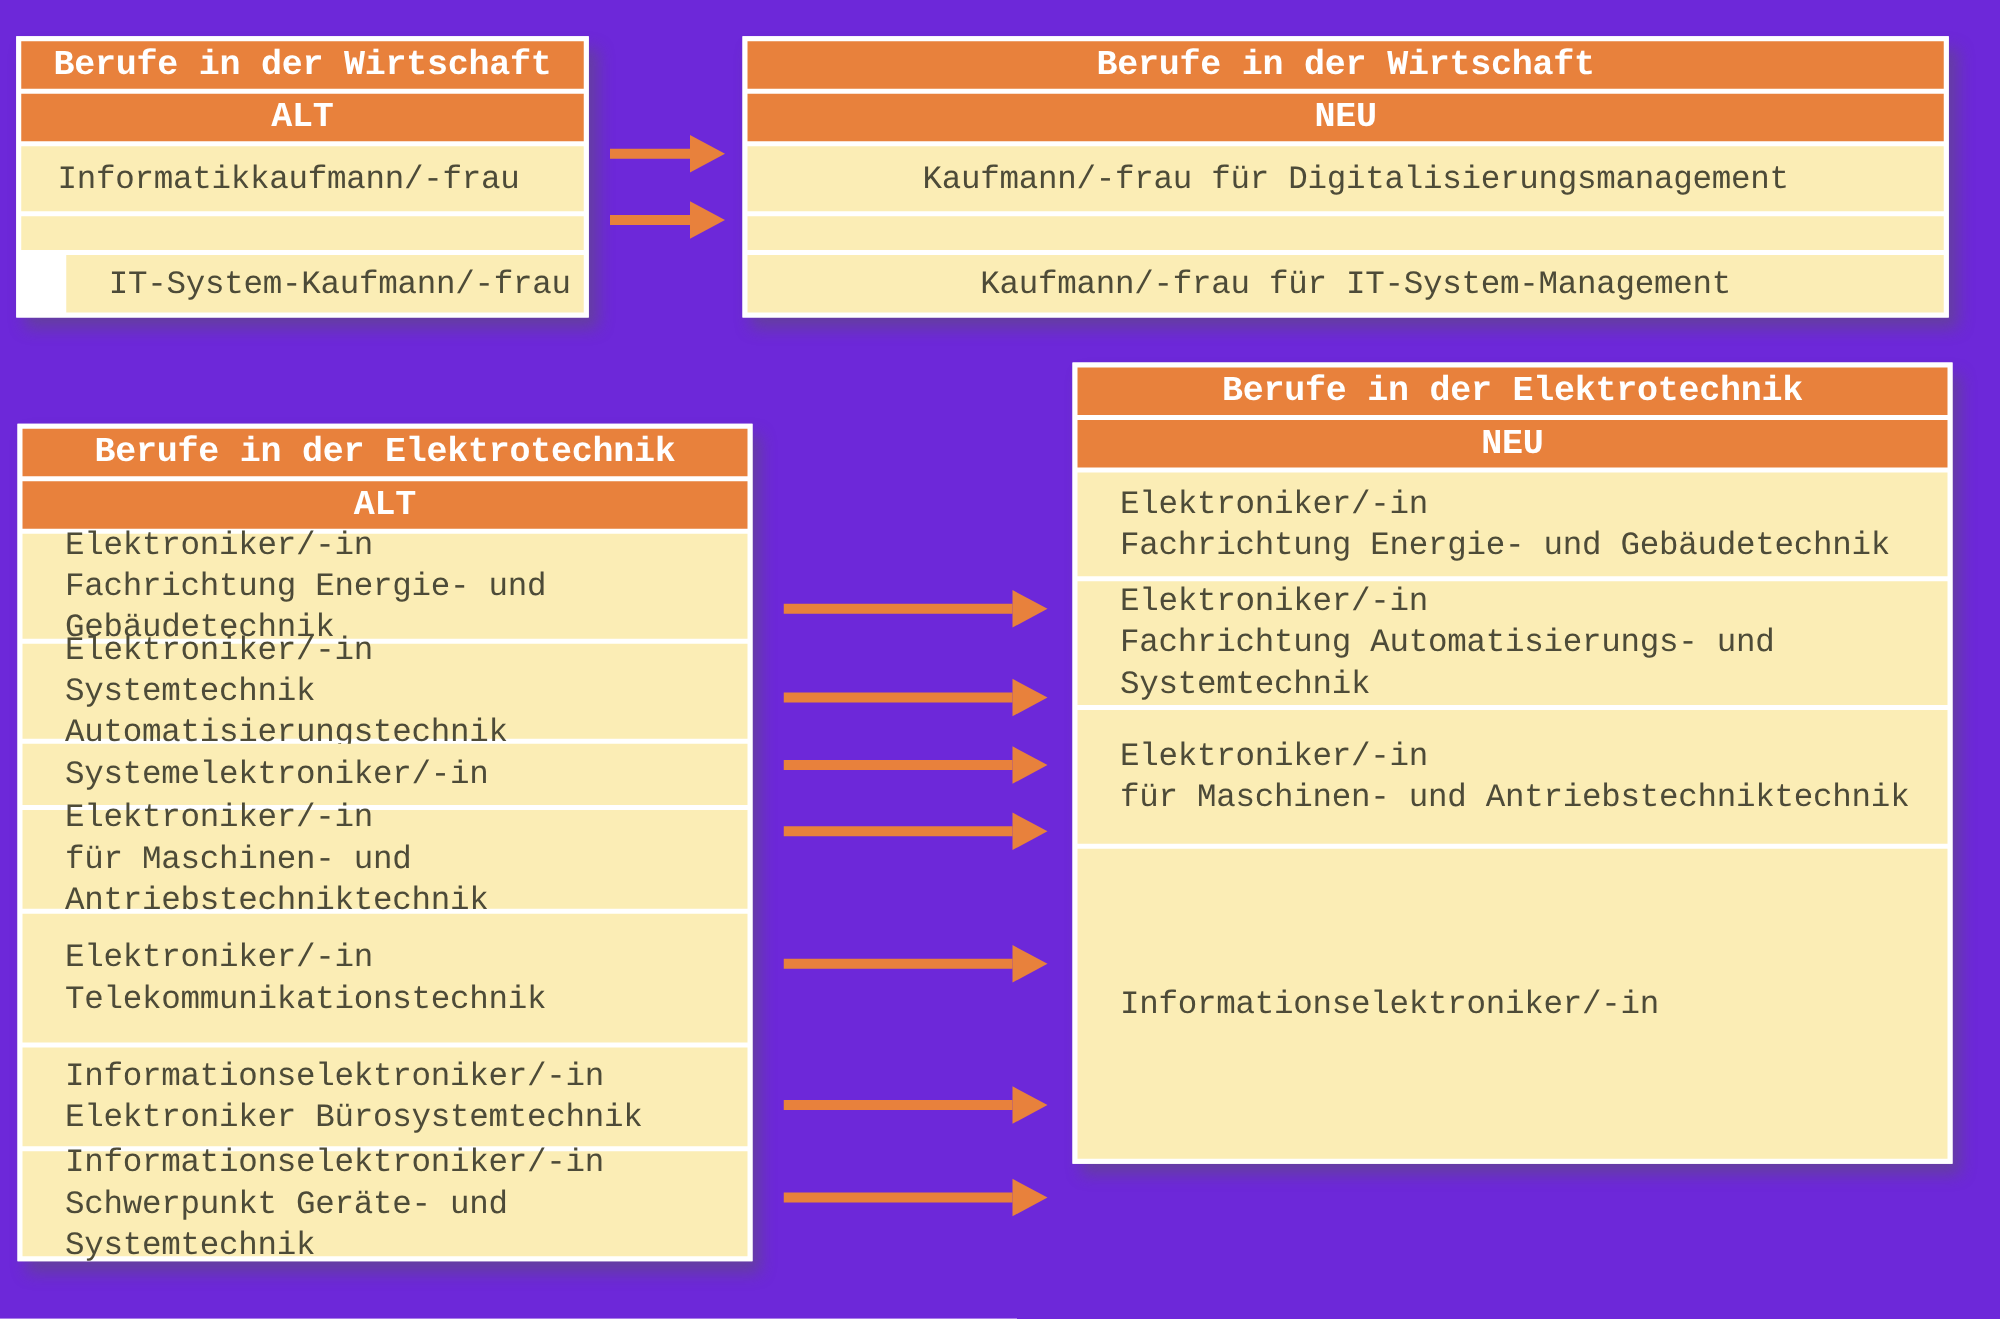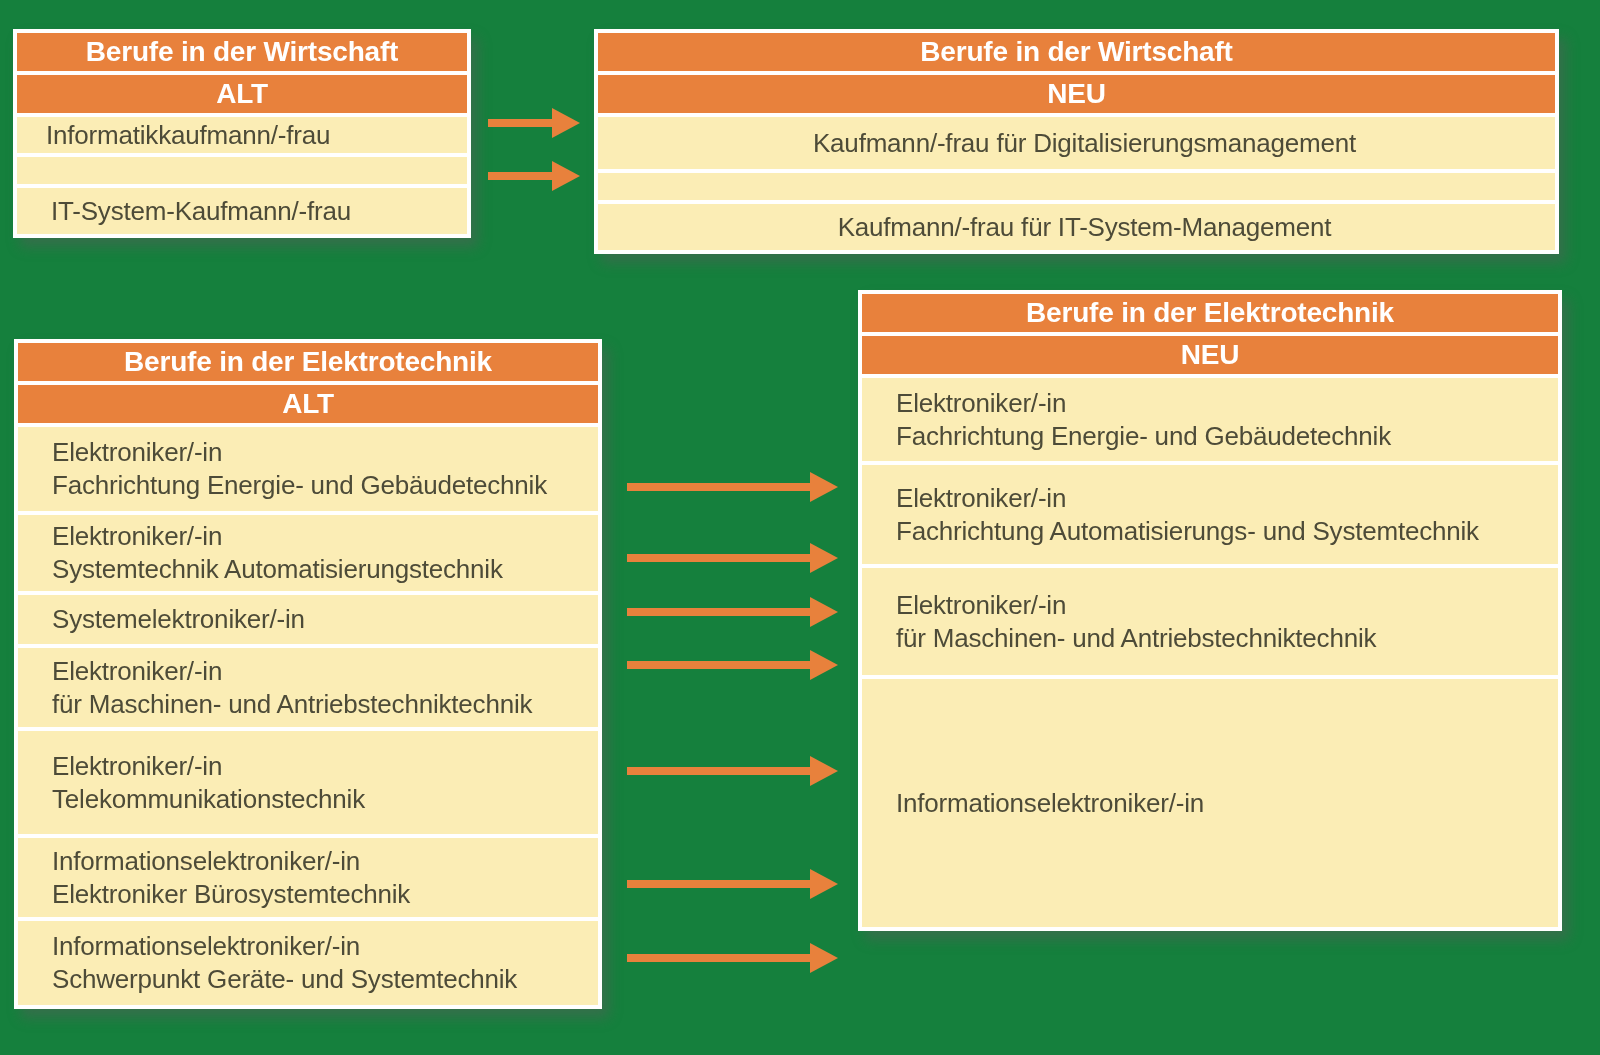--- a/index.html
+++ b/index.html
@@ -1,20 +1,20 @@
 <!DOCTYPE html>
 <html><head>
 <meta charset="utf-8">
 <style>
   html,body{margin:0;padding:0;background:#fff;}
   .canvas{
     position:relative;
     width:1600px;height:1055px;
-    background:#15803d;
-    font-family:Liberation Sans, sans-serif;
+    background:#6d28d9;
+    font-family:Liberation Mono, monospace;
     overflow:hidden;
   }
   .tbl{
     position:absolute;
     display:flex;
     flex-direction:column;
     gap:4px;
     background:#ffffff;
     border:4px solid #ffffff;
     box-shadow:7px 9px 12px rgba(90,90,90,0.45);
@@ -71,25 +71,25 @@
 </style>
 </head>
 <body>
 
 <div class="canvas">
 
   <section class="tbl" style="left:13px;top:29px;width:450px;">
     <div class="hdr">Berufe in der Wirtschaft</div>
     <div class="hdr">ALT</div>
     <div class="rows">
-        <div class="row" style="height: 36px; padding-left: 29px;">
+        <div class="row" style="height: 52px; padding-left: 29px;">
           <div>Informatikkaufmann/-frau</div>
         </div>
         <div class="row" style="height: 27px;"></div>
-        <div class="row" style="height: 46px;">
+        <div class="row" style="height: 46px; margin-left: 36px;">
           <div>IT-System-Kaufmann/-frau</div>
         </div>
       </div>
   </section>
 
   <section class="tbl" style="left:594px;top:29px;width:957px;">
     <div class="hdr">Berufe in der Wirtschaft</div>
     <div class="hdr">NEU</div>
     <div class="rows" data-align="center">
         <div class="row" style="height: 52px;">

